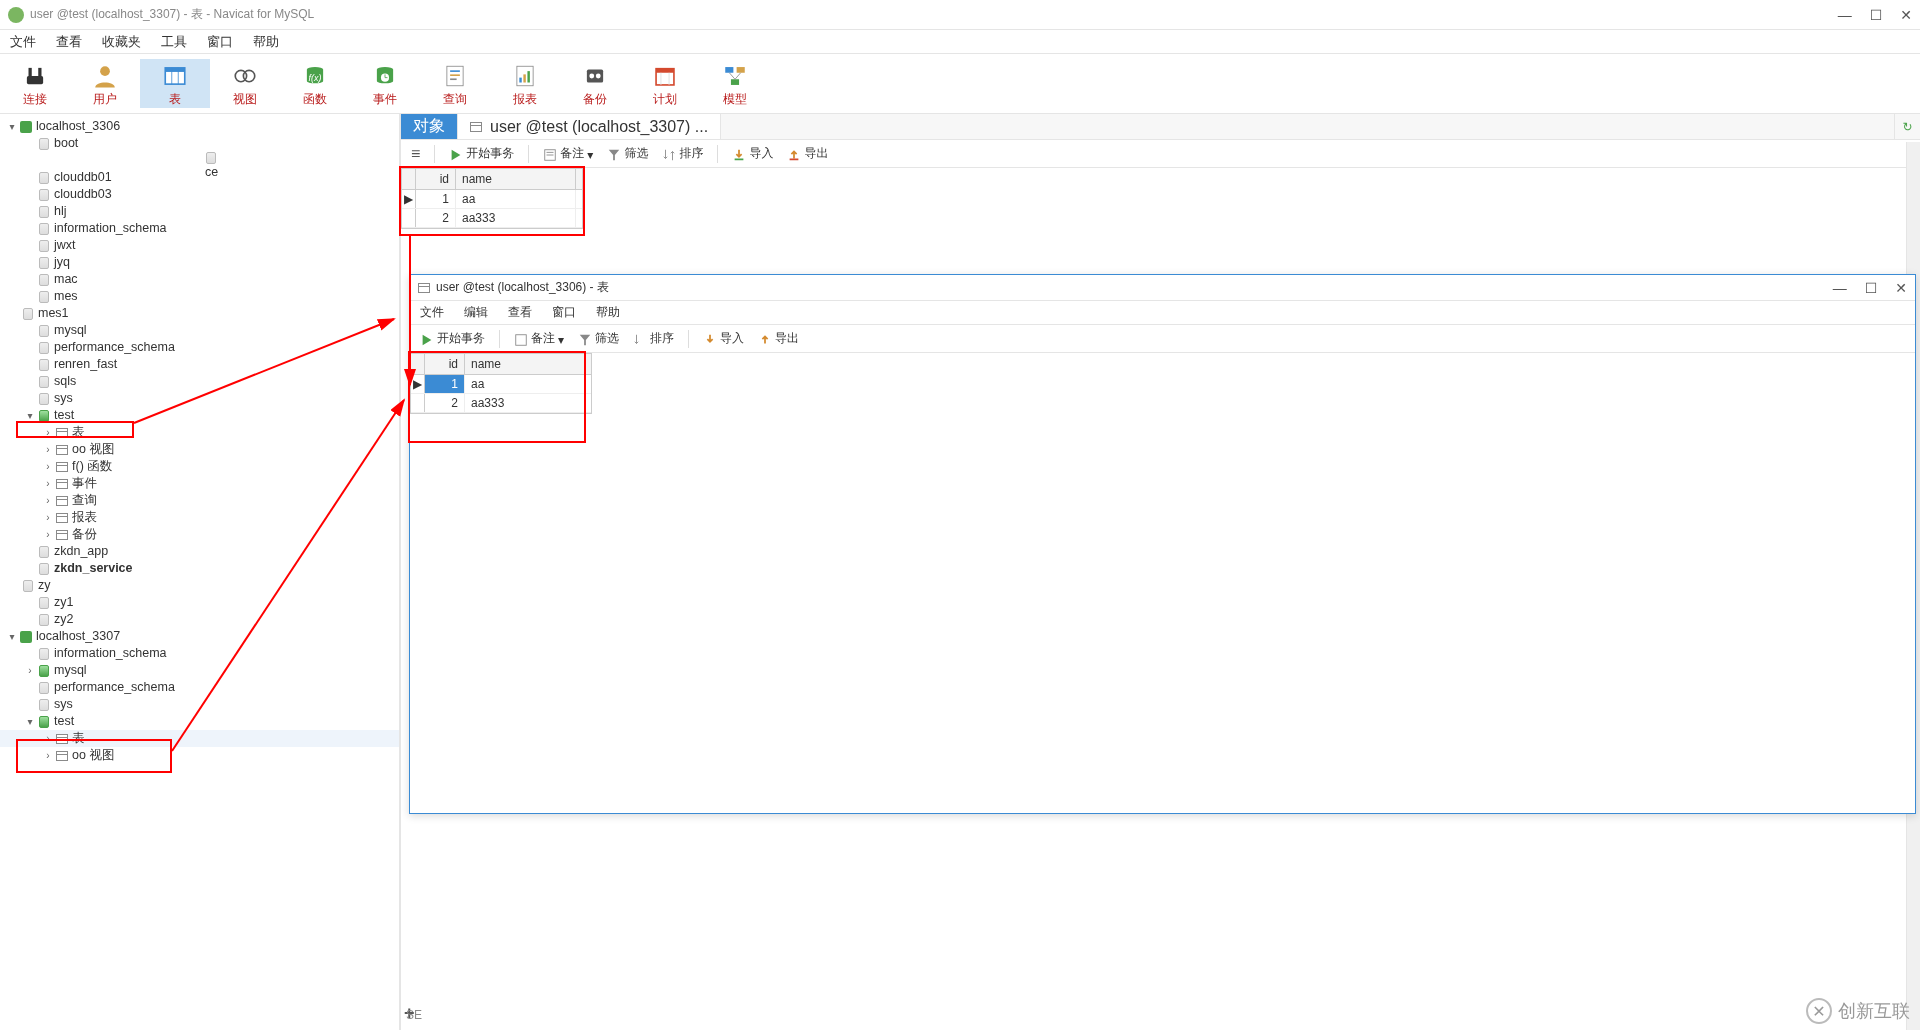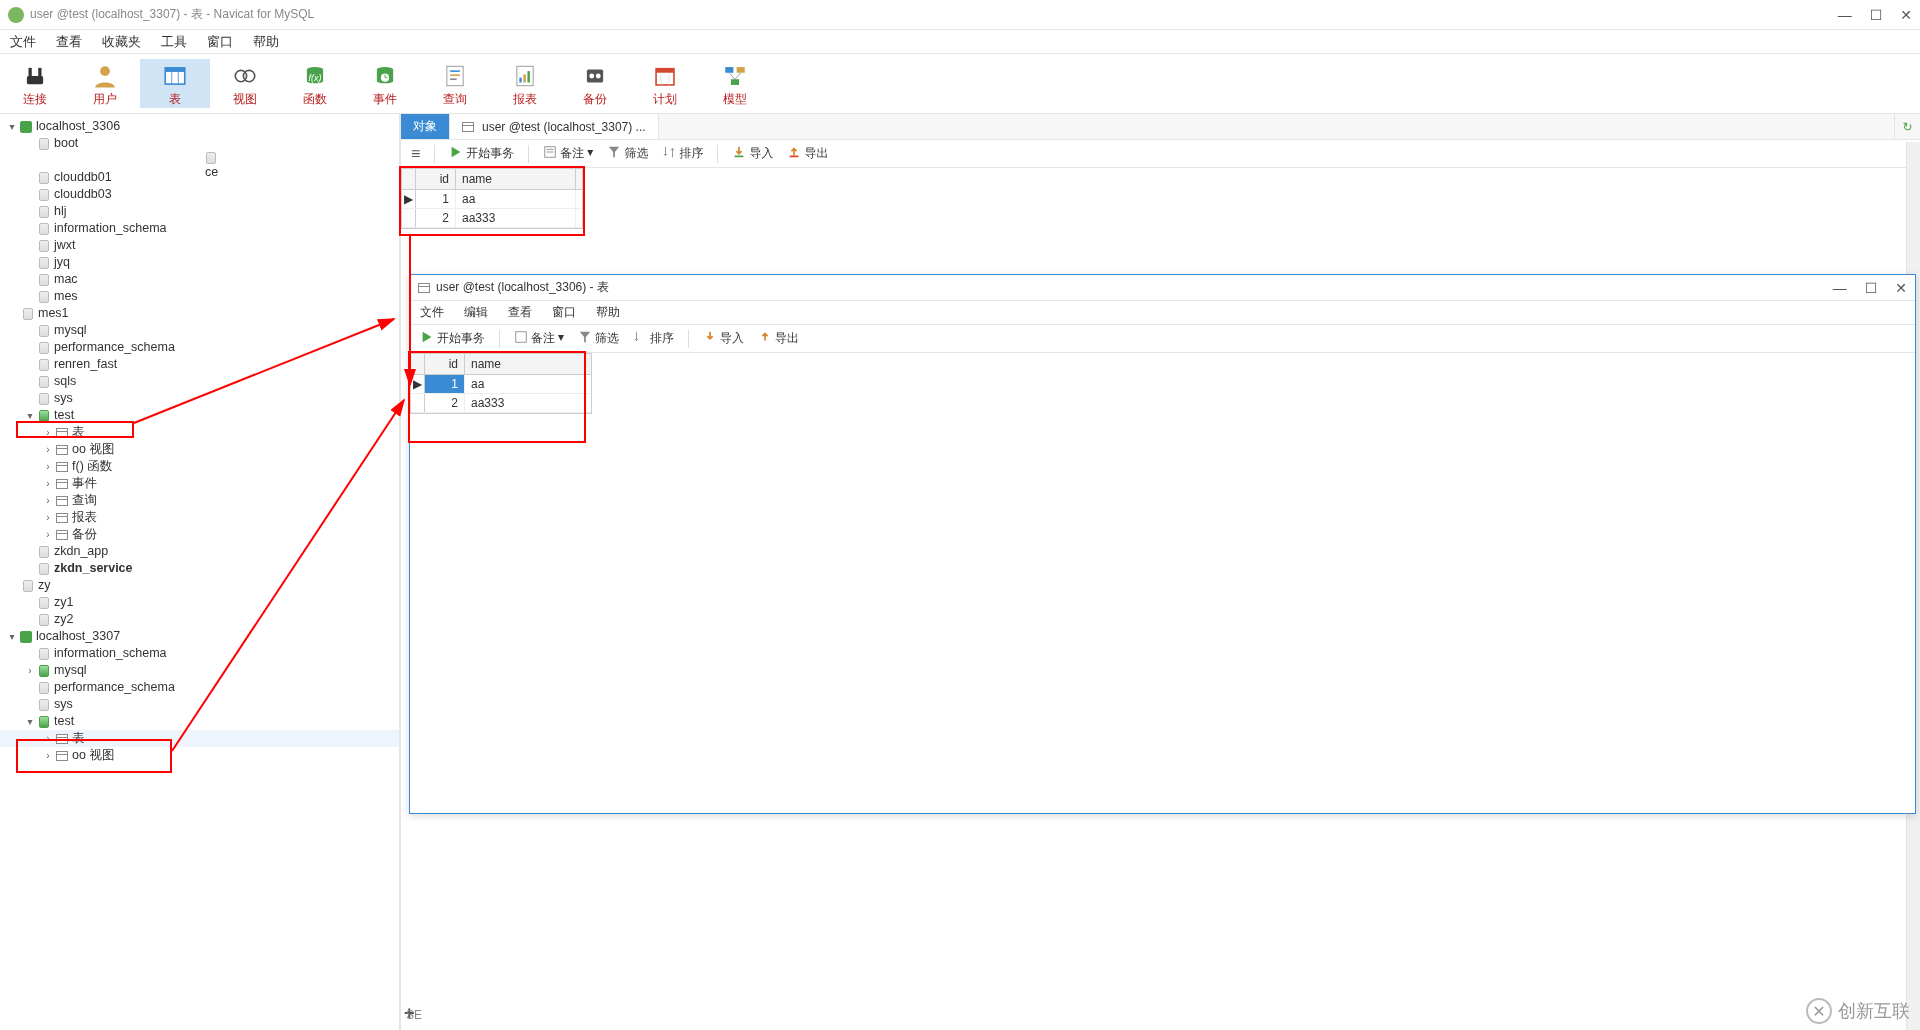--- a/index.html
+++ b/index.html
@@ -22,26 +22,26 @@
 .tree .exp { width:12px; display:inline-block; color:#666; font-size:10px; text-align:center;}
 .tree .ic { width:16px; height:14px; display:inline-flex; align-items:center; justify-content:center; margin-right:2px;}
 .dbcyl { width:10px;height:12px;border:1px solid #bbb;border-radius:2px;background:linear-gradient(#eee,#ddd);}
 .dbcyl.g { border-color:#4aa24a; background:linear-gradient(#9fe09f,#4aa24a);}
 .plug { width:12px;height:12px;background:#4aa24a;border-radius:2px;}
 .tblic { width:12px;height:10px;border:1px solid #8a8a8a;background:#fff;position:relative;}
 .tblic::before{content:"";position:absolute;left:0;right:0;top:2px;height:1px;background:#8a8a8a;}
 .redbox { border:2px solid #ff0000; pointer-events:none; position:absolute;}
 .content { flex:1; display:flex; flex-direction:column; position:relative; border-left:1px solid #e5e5e5;}
 .tabs { height:26px; display:flex; align-items:stretch; border-bottom:1px solid #e5e5e5; background:#f7f7f7;}
-.tabs .tab { display:flex; align-items:center; padding:0 12px; border-right:1px solid #e5e5e5; gap:6px; font-size:12px;}
+.tabs .tab { display:flex; align-items:center; padding:0 12px; border-right:1px solid #e5e5e5; gap:6px; font-size:16px;}
 .tabs .tab.active { background:#3b8bd4; color:#fff;}
 .tabs .tab .tblic{margin-right:2px;}
 .tabs .refresh { margin-left:auto; width:26px; display:flex; align-items:center; justify-content:center; color:#4aa24a; border-left:1px solid #e5e5e5;}
 .toolbar { height:28px; display:flex; align-items:center; gap:14px; padding:0 10px; border-bottom:1px solid #e5e5e5;}
-.toolbar .tb { display:flex; align-items:flex-start; gap:3px; font-size:12px; color:#333;}
+.toolbar .tb { display:flex; align-items:flex-end; gap:3px; font-size:12px; color:#333;}
 .toolbar .sep { width:1px; height:18px; background:#ddd;}
 .toolbar .hamb { font-size:16px; font-weight:bold; color:#555;}
 .toolbar svg{width:14px;height:14px;}
 .grid { border:1px solid #ccc; min-width:182px; display:inline-block; font-size:12px; background:#fff;}
 .grid .hdr { display:flex; background:#f4f4f4; border-bottom:1px solid #ccc;}
 .grid .hdr .cell { padding:3px 6px; border-right:1px solid #ccc;}
 .grid .row { display:flex; border-bottom:1px solid #eee;}
 .grid .row .cell { padding:2px 6px; border-right:1px solid #eee;}
 .grid .rowmark { width:14px; text-align:center; border-right:1px solid #ccc; display:flex; align-items:center; justify-content:center;}
 .grid .idcol { width:40px; text-align:right;}

